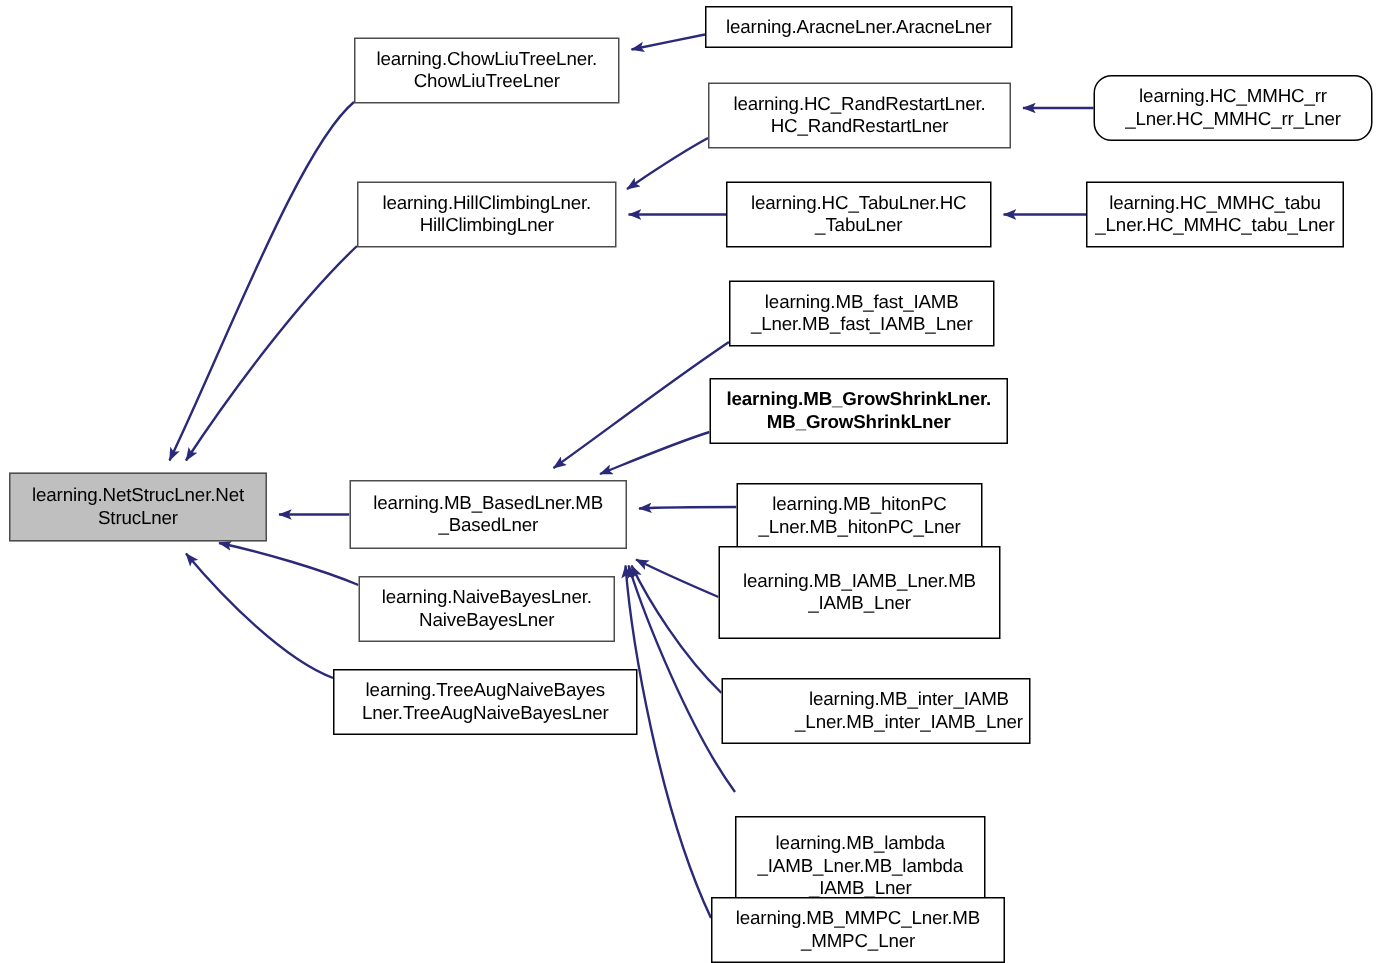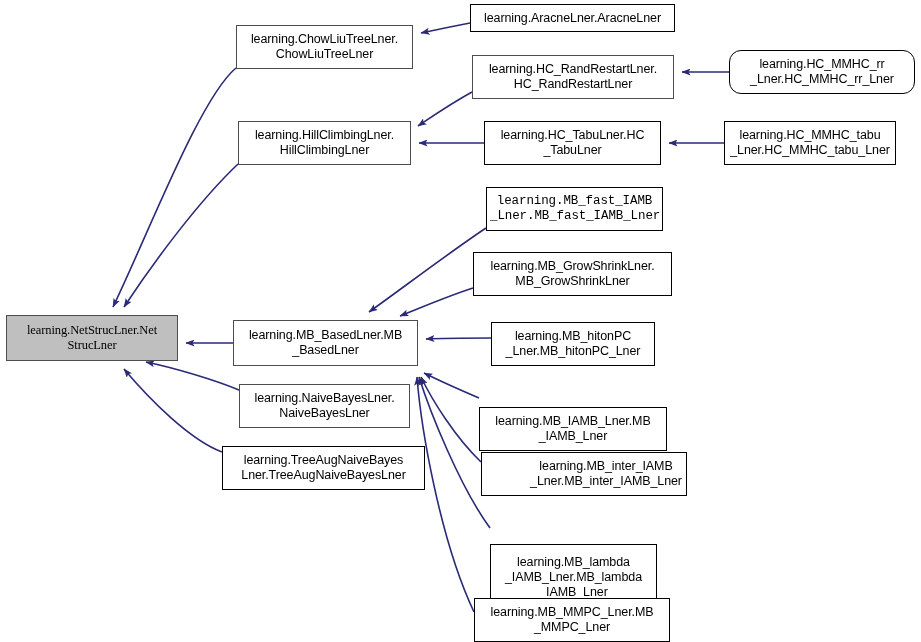--- a/index.html
+++ b/index.html
@@ -77,21 +77,21 @@
         <path d="M473,288 C448,296 420,308 400,316" marker-end="url(#arrowhead)" stroke="#2a2a78"></path>
         <path d="M491,338 C470,338 444,338 426,339" marker-end="url(#arrowhead)" stroke="#2a2a78"></path>
         <path d="M479,398 C458,389 436,379 424,373" marker-end="url(#arrowhead)" stroke="#2a2a78"></path>
         <path d="M481,462 C455,437 432,400 421,377" marker-end="url(#arrowhead)" stroke="#2a2a78"></path>
         <path d="M490,528 C460,487 430,412 419,377" marker-end="url(#arrowhead)" stroke="#2a2a78"></path>
         <path d="M474,612 C440,540 421,428 417,377" marker-end="url(#arrowhead)" stroke="#2a2a78"></path>
       </g>
   </svg>
 
   <div id="node-layer">
-      <div class="node root thick" style="left: 6px; top: 315px; width: 172px; height: 46px; font-family: Liberation Serif, serif;">
+      <div class="node root thick" style="left: 6px; top: 315px; width: 172px; height: 46px;">
         <span class="label">learning.NetStrucLner.Net
 StrucLner</span>
       </div>
       <div class="node thick" style="left: 236px; top: 25px; width: 177px; height: 44px;">
         <span class="label">learning.ChowLiuTreeLner.
 ChowLiuTreeLner</span>
       </div>
       <div class="node" style="left: 470px; top: 4px; width: 205px; height: 28px;">
         <span class="label">learning.AracneLner.AracneLner</span>
       </div>
@@ -112,33 +112,33 @@
 _TabuLner</span>
       </div>
       <div class="node" style="left: 724px; top: 121px; width: 172px; height: 44px;">
         <span class="label">learning.HC_MMHC_tabu
 _Lner.HC_MMHC_tabu_Lner</span>
       </div>
       <div class="node thick" style="left: 233px; top: 320px; width: 185px; height: 46px; justify-content: flex-end;">
         <span class="label">learning.MB_BasedLner.MB
 _BasedLner</span>
       </div>
-      <div class="node" style="left: 486px; top: 187px; width: 177px; height: 44px; font-family: Liberation Mono, monospace;">
+      <div class="node" style="left: 486px; top: 187px; width: 177px; height: 44px;">
         <span class="label">learning.MB_fast_IAMB
 _Lner.MB_fast_IAMB_Lner</span>
       </div>
-      <div class="node" style="left: 473px; top: 252px; width: 199px; height: 44px;">
+      <div class="node" style="left: 473px; top: 252px; width: 199px; height: 44px; font-weight: bold;">
         <span class="label">learning.MB_GrowShrinkLner.
 MB_GrowShrinkLner</span>
       </div>
       <div class="node" style="left: 491px; top: 322px; width: 164px; height: 44px;">
         <span class="label">learning.MB_hitonPC
 _Lner.MB_hitonPC_Lner</span>
       </div>
-      <div class="node" style="left: 479px; top: 407px; width: 188px; height: 44px;">
+      <div class="node" style="left: 479px; top: 364px; width: 188px; height: 62px;">
         <span class="label">learning.MB_IAMB_Lner.MB
 _IAMB_Lner</span>
       </div>
       <div class="node" style="left: 481px; top: 452px; width: 206px; height: 44px; padding-left: 47px;">
         <span class="label">learning.MB_inter_IAMB
 _Lner.MB_inter_IAMB_Lner</span>
       </div>
       <div class="node" style="left: 490px; top: 544px; width: 167px; height: 67px; text-align: center;">
         <span class="label">learning.MB_lambda
 _IAMB_Lner.MB_lambda

